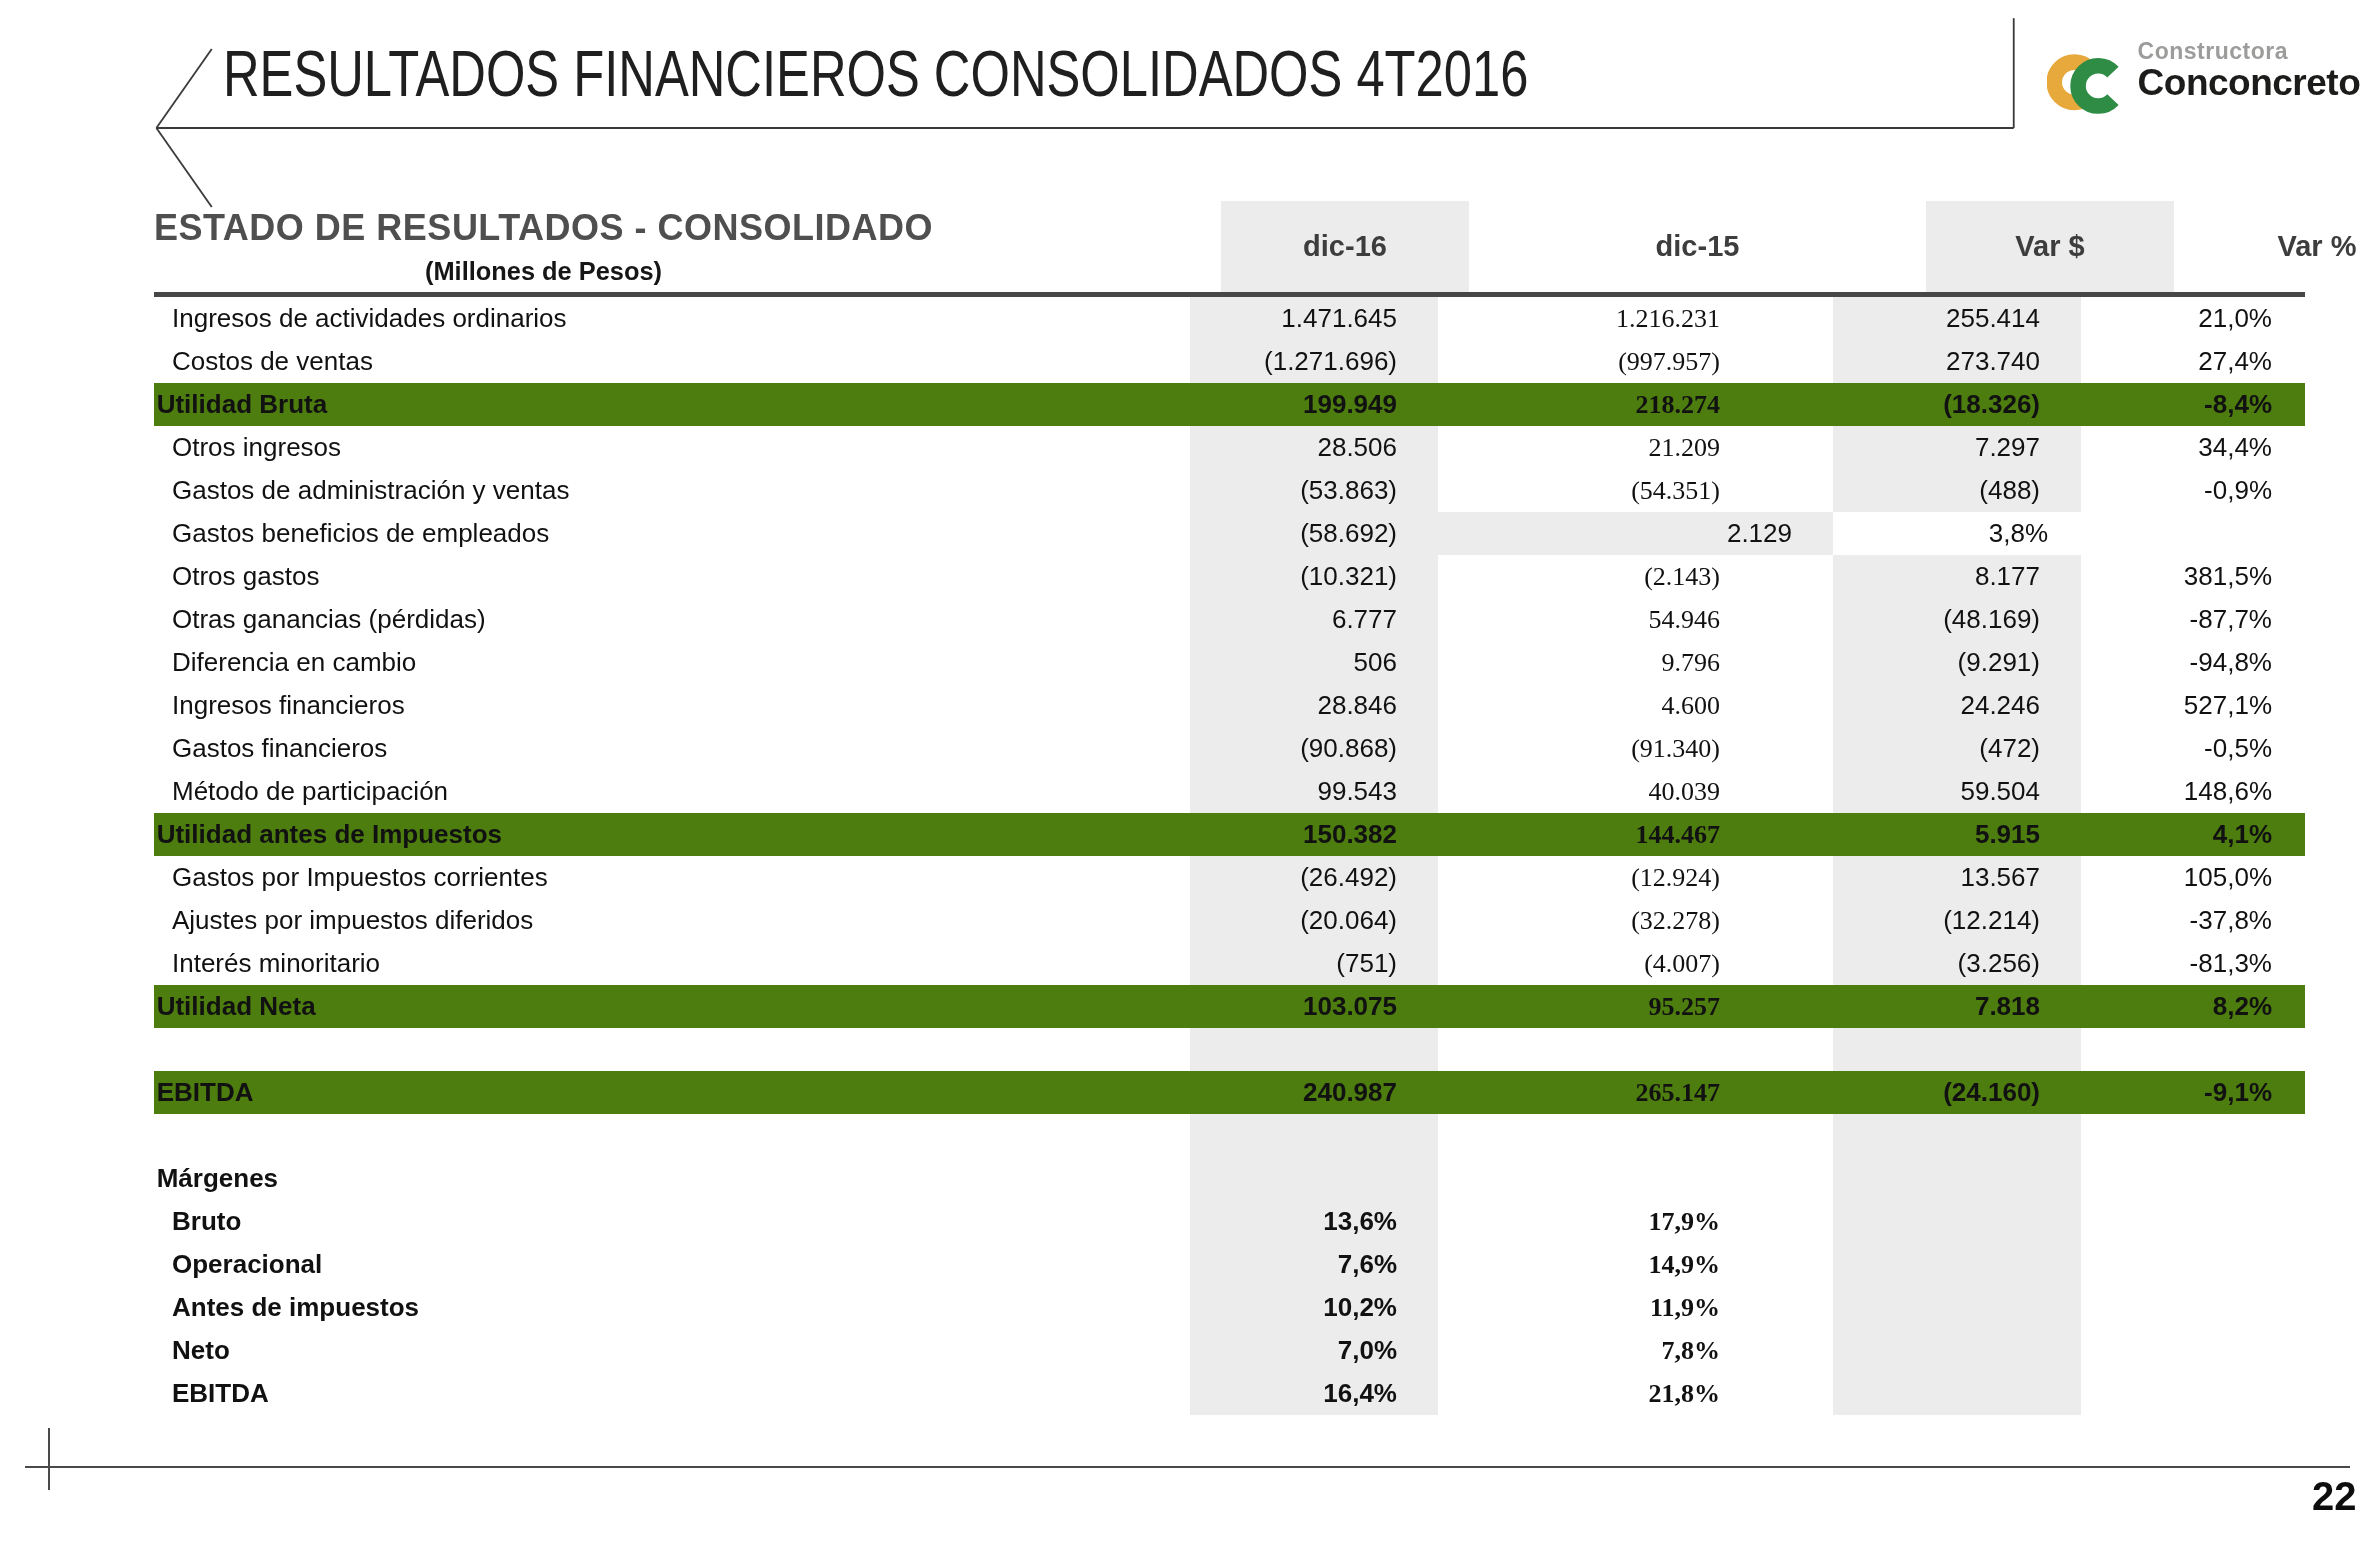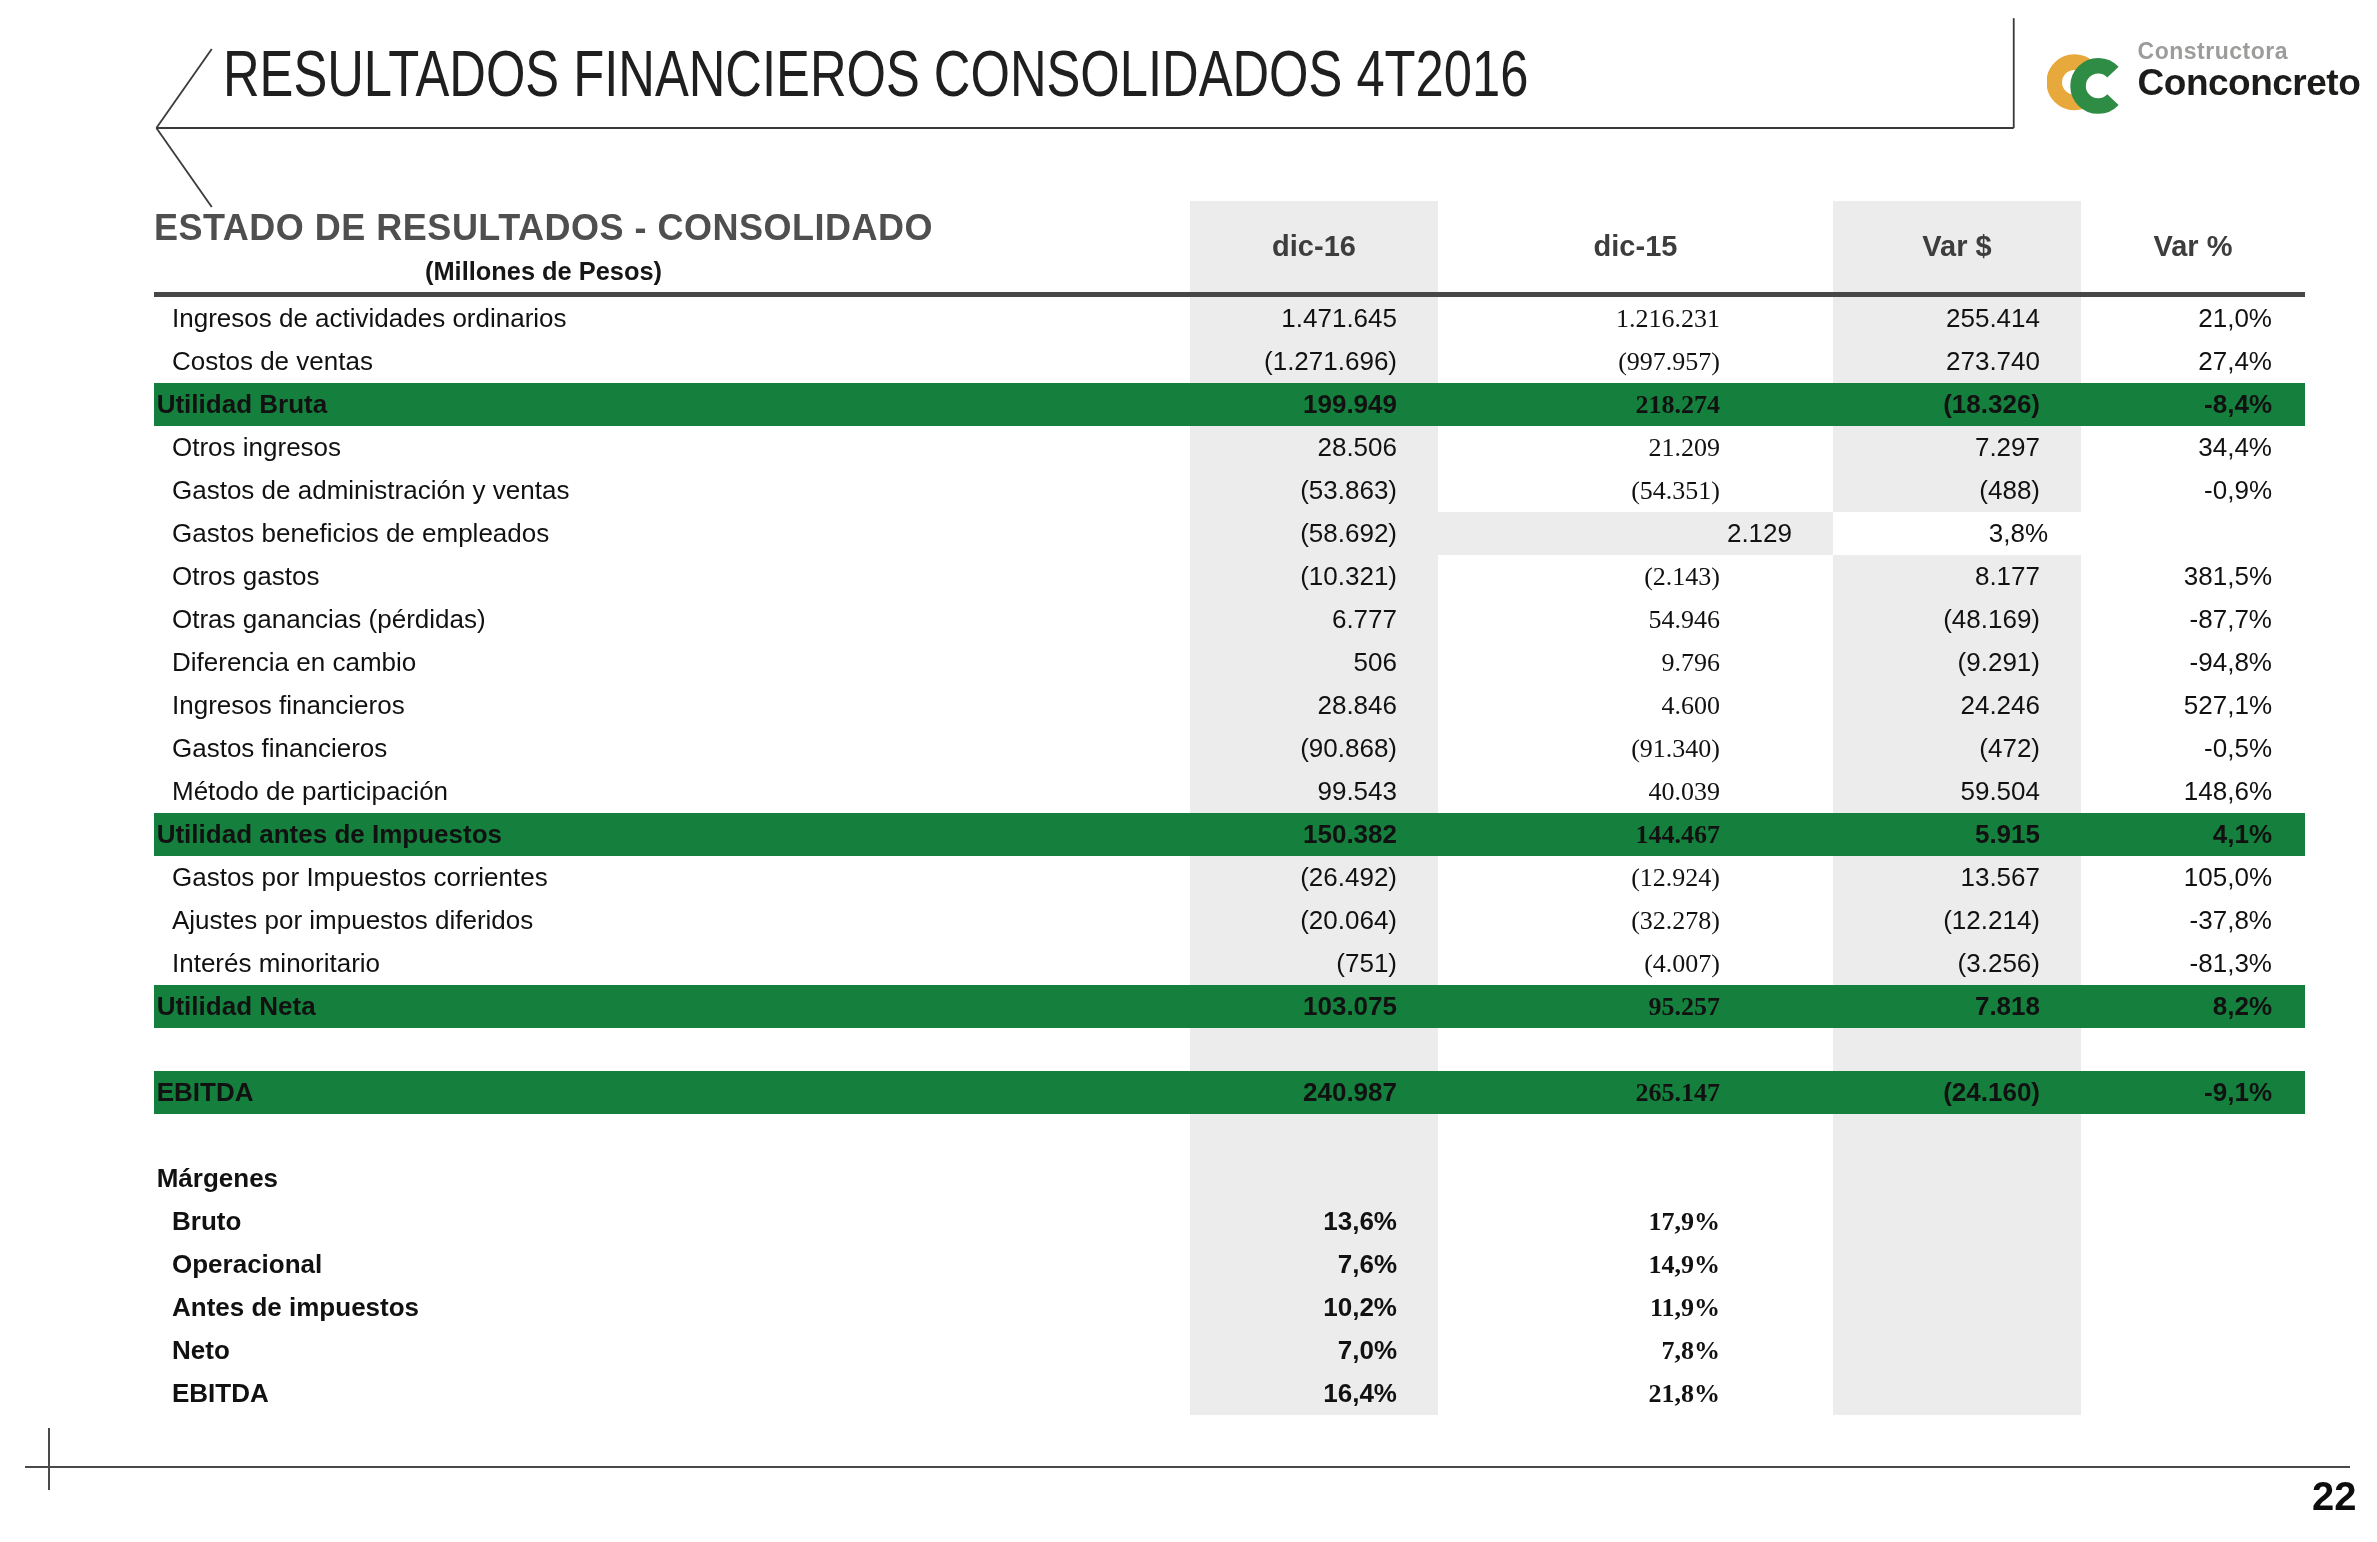--- a/index.html
+++ b/index.html
@@ -20,38 +20,38 @@
     transform:scaleX(0.78); transform-origin:left top;
   }
   .logo { position:absolute; left:2047px; top:20px; display:flex; align-items:flex-start; }
   .logo svg { width:87px; height:94px; margin-top:18px; }
   .logo-text { display:flex; flex-direction:column; margin-left:3.6px; }
   .logo-top  { color:#9c9c9b; font-weight:bold; font-size:23px; line-height:1; margin-top:20px; letter-spacing:0.5px; }
   .logo-bottom { color:#1c1c1b; font-weight:bold; font-size:37px; line-height:1.1; letter-spacing:-0.5px; }
   
   .fin-table { position:absolute; left:154px; top:201px; width:2151px; }
   .thead, .trow { display:grid; grid-template-columns:1036px 248px 395px 248px 224px; }
-  .thead { height:91px; border-bottom:5.4px solid #474747; }
+  .thead { height:91px; border-bottom:5.4px solid #474747;gap:31px; }
   .stripe { background:#ececec; }
   .hcell { display:flex; align-items:center; justify-content:center;
            font-weight:bold; font-size:29px; color:#3d3d3d; }
   .title-cell { padding-top:0px; }
   .tbl-title { font-size:36px; font-weight:bold; color:#4f4f4f; letter-spacing:0.5px; }
   .tbl-sub   { font-size:25.4px; font-weight:bold; color:#161616; margin-top:7.3px;text-align:center; }
   .trow { height:43px; font-size:26px; }
   .cell { height:100%; display:flex; align-items:center; }
   .num  { justify-content:flex-end; }
   .c1 { padding-right:41px; }
   .c2 { padding-right:113px;font-family:Liberation Serif, serif; }
   .c3 { padding-right:41px; }
   .c4 { padding-right:33px; }
   .trow.normal .label, .trow.margin .label { padding-left:18px; }
   .trow.subtotal .label, .trow.section .label { padding-left:2.7px; }
   .trow.subtotal, .trow.section, .trow.margin { font-weight:bold; }
-  .trow.subtotal { background:#15803d; }
+  .trow.subtotal { background:#4d7c0f; }
   .trow.subtotal .stripe { background:transparent; }
   
   .footer-hline { position:absolute; left:25.4px; top:1466px; width:2325px; height:1.8px; background:#4a4a4a; }
   .footer-vline { position:absolute; left:48px; top:1428px; width:1.8px; height:62px; background:#4a4a4a; }
   .page-number  { position:absolute; left:2312px; top:1474px; font-size:40px; font-weight:bold; color:#0d0d0d; }
 </style>
 </head>
 <body>
 
 <div>

